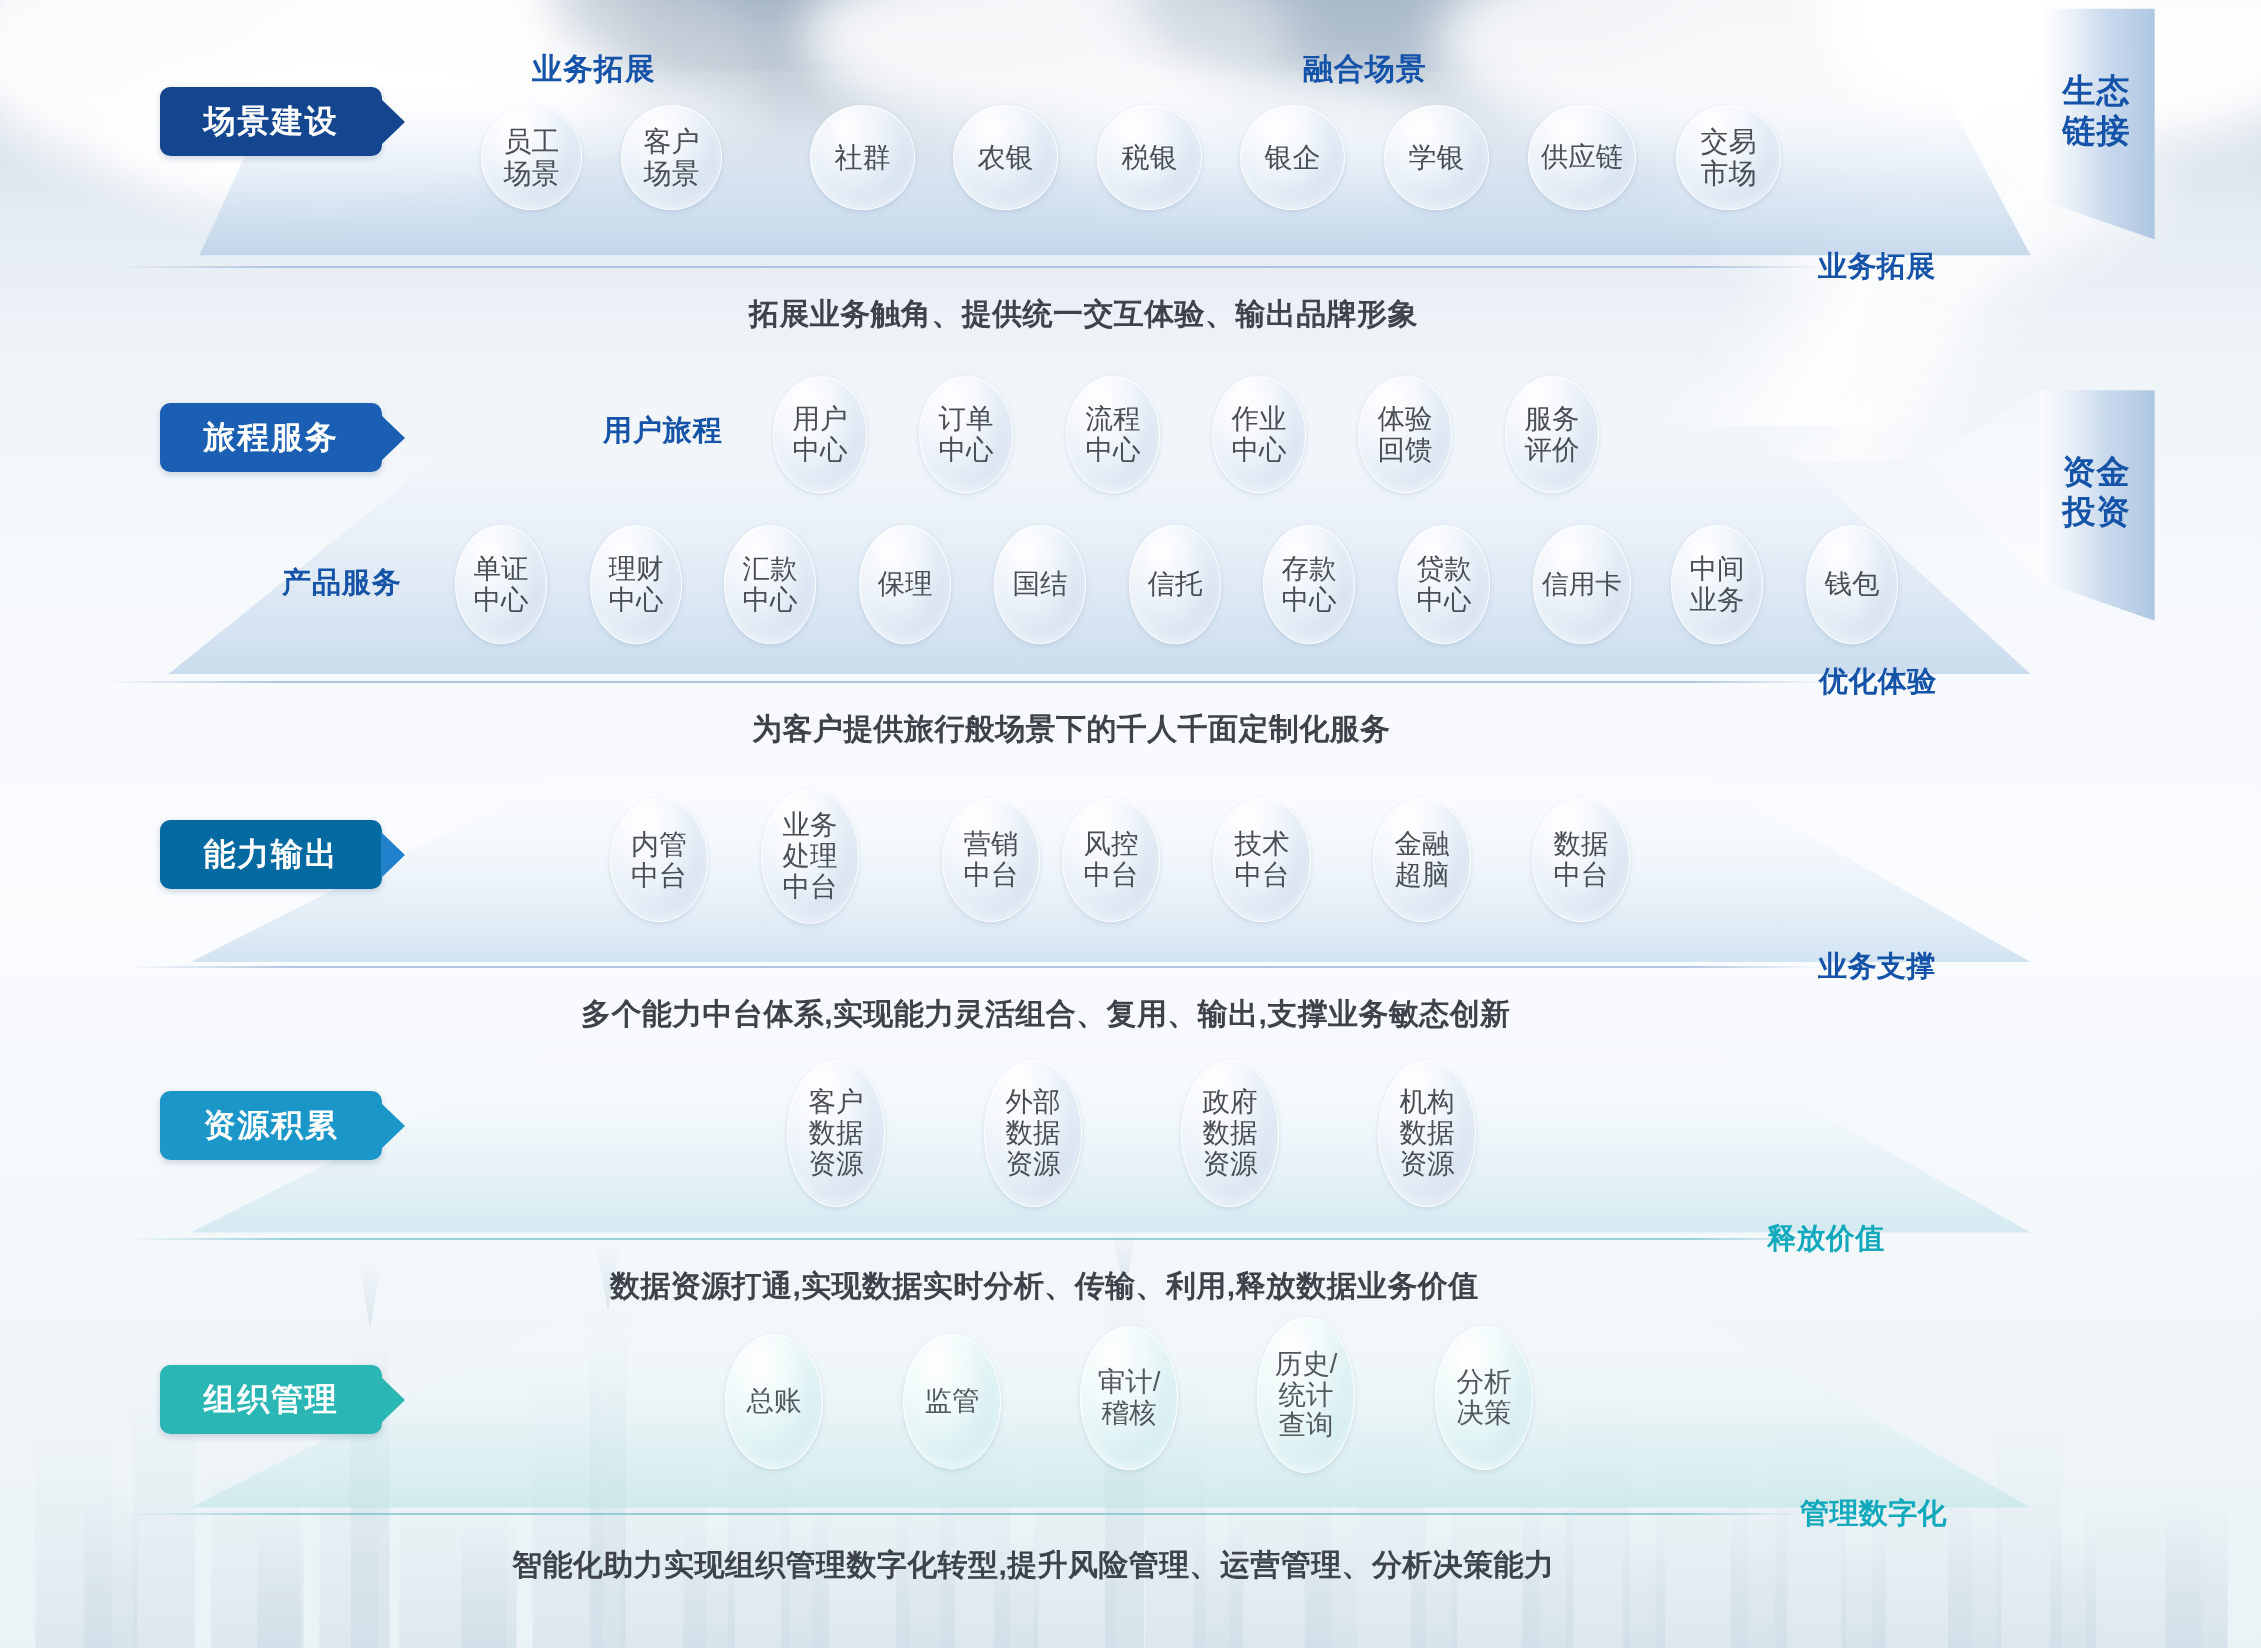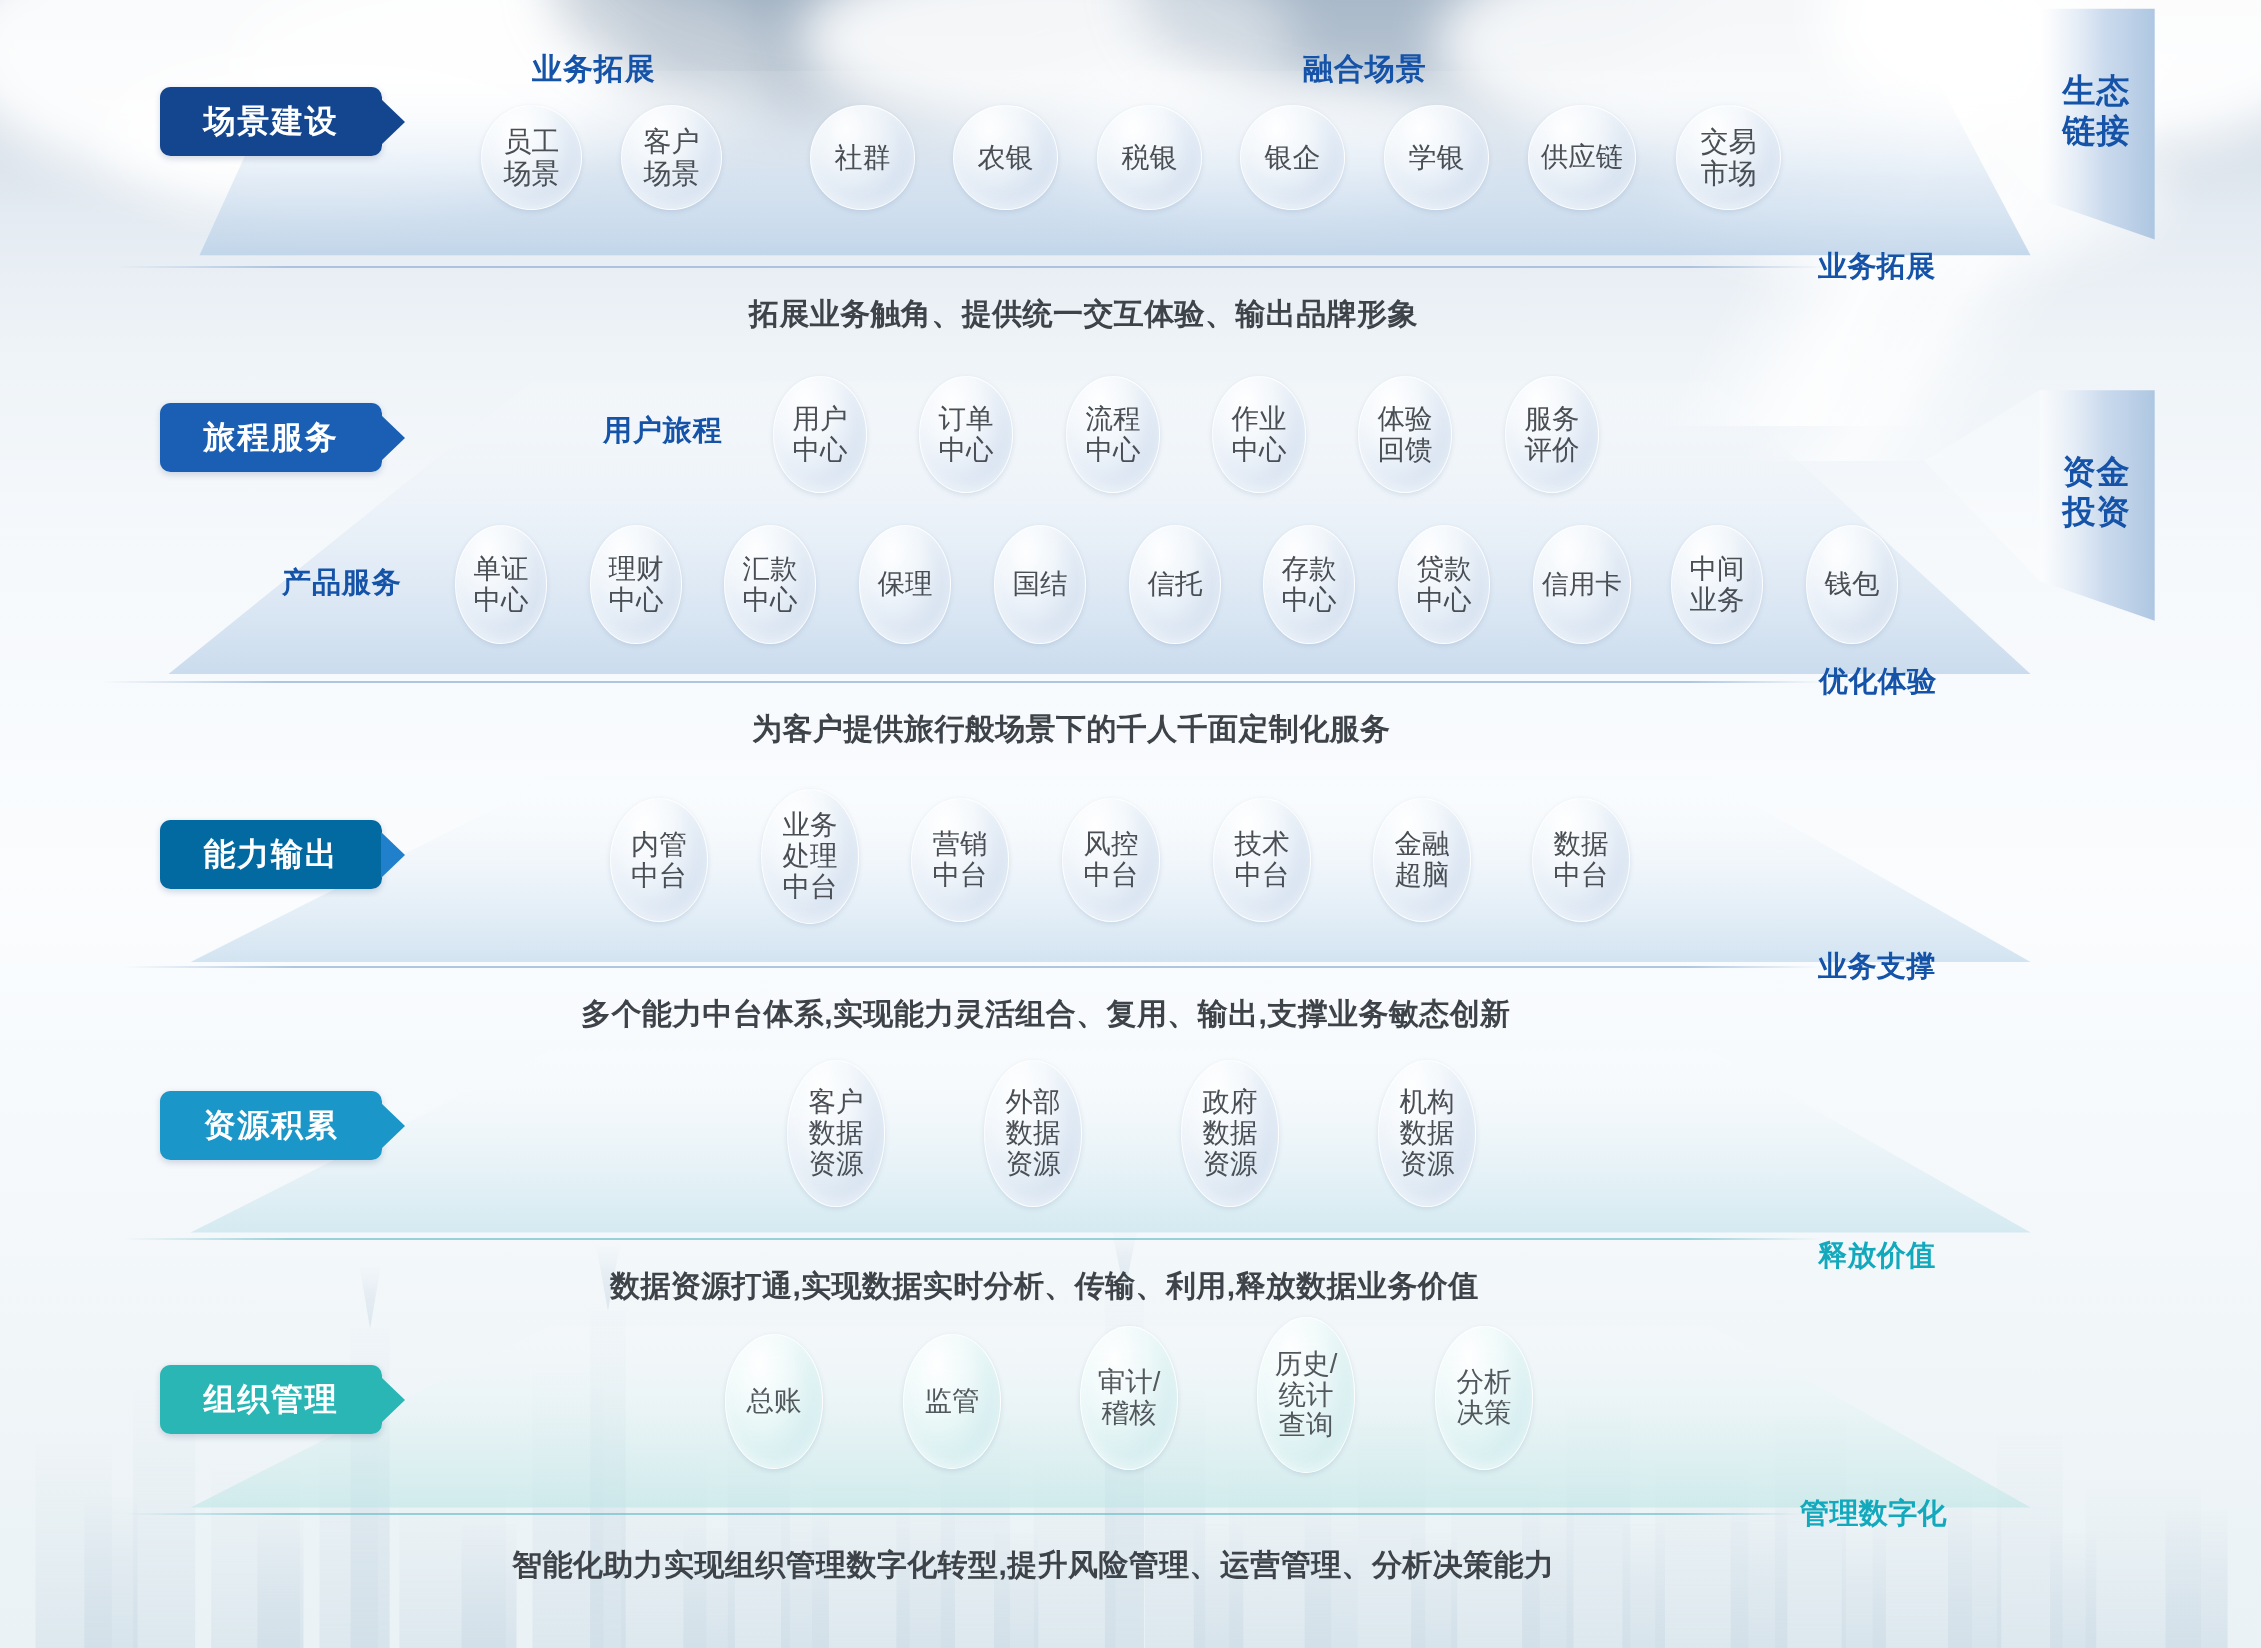--- a/index.html
+++ b/index.html
@@ -381,21 +381,21 @@
 
   <div class="node" style="left:610px; top:798px; width:98px; height:124px; border-radius:50%; font-size:28px;">
     <span>内管</span>
     <span>中台</span>
   </div>
   <div class="node" style="left:761px; top:789px; width:98px; height:135px; border-radius:50%; font-size:27.5px;">
     <span>业务</span>
     <span>处理</span>
     <span>中台</span>
   </div>
-  <div class="node" style="left:911px; top:798px; width:98px; height:124px; border-radius:50%; font-size:27.5px;">
+  <div class="node" style="left:942px; top:798px; width:98px; height:124px; border-radius:50%; font-size:27.5px;">
     <span>营销</span>
     <span>中台</span>
   </div>
   <div class="node" style="left:1062px; top:798px; width:98px; height:124px; border-radius:50%; font-size:27.5px;">
     <span>风控</span>
     <span>中台</span>
   </div>
   <div class="node" style="left:1213px; top:798px; width:98px; height:124px; border-radius:50%; font-size:27.5px;">
     <span>技术</span>
     <span>中台</span>
@@ -435,21 +435,21 @@
     <span>资源</span>
   </div>
   <div class="node" style="left:1378px; top:1060px; width:98px; height:147px; border-radius:50%; font-size:27.5px;">
     <span>机构</span>
     <span>数据</span>
     <span>资源</span>
   </div>
 
   <div class="band" style="top:1238px; height:98px;">
     <div class="rule teal" style="left:124px; width:1698px; top:0;"></div>
-    <div class="band-tag teal" style="left:1818px; top:-19.5px;margin-top:17px;">释放价值</div>
+    <div class="band-tag teal" style="left:1767px; top:-19.5px;">释放价值</div>
     <div class="band-caption" style="left:610px; top:28px;">数据资源打通,实现数据实时分析、传输、利用,释放数据业务价值</div>
   </div>
 
   <div class="pill" style="--pc:#2bb6b6; background:#2bb6b6; left:160px; top:1365px; width:222px; height:69px;">
     <span>组织管理</span>
   </div>
 
   <div class="node teal" style="left:725px; top:1334px; width:98px; height:135px; border-radius:50%; font-size:27.5px;">
     <span>总账</span>
   </div>

